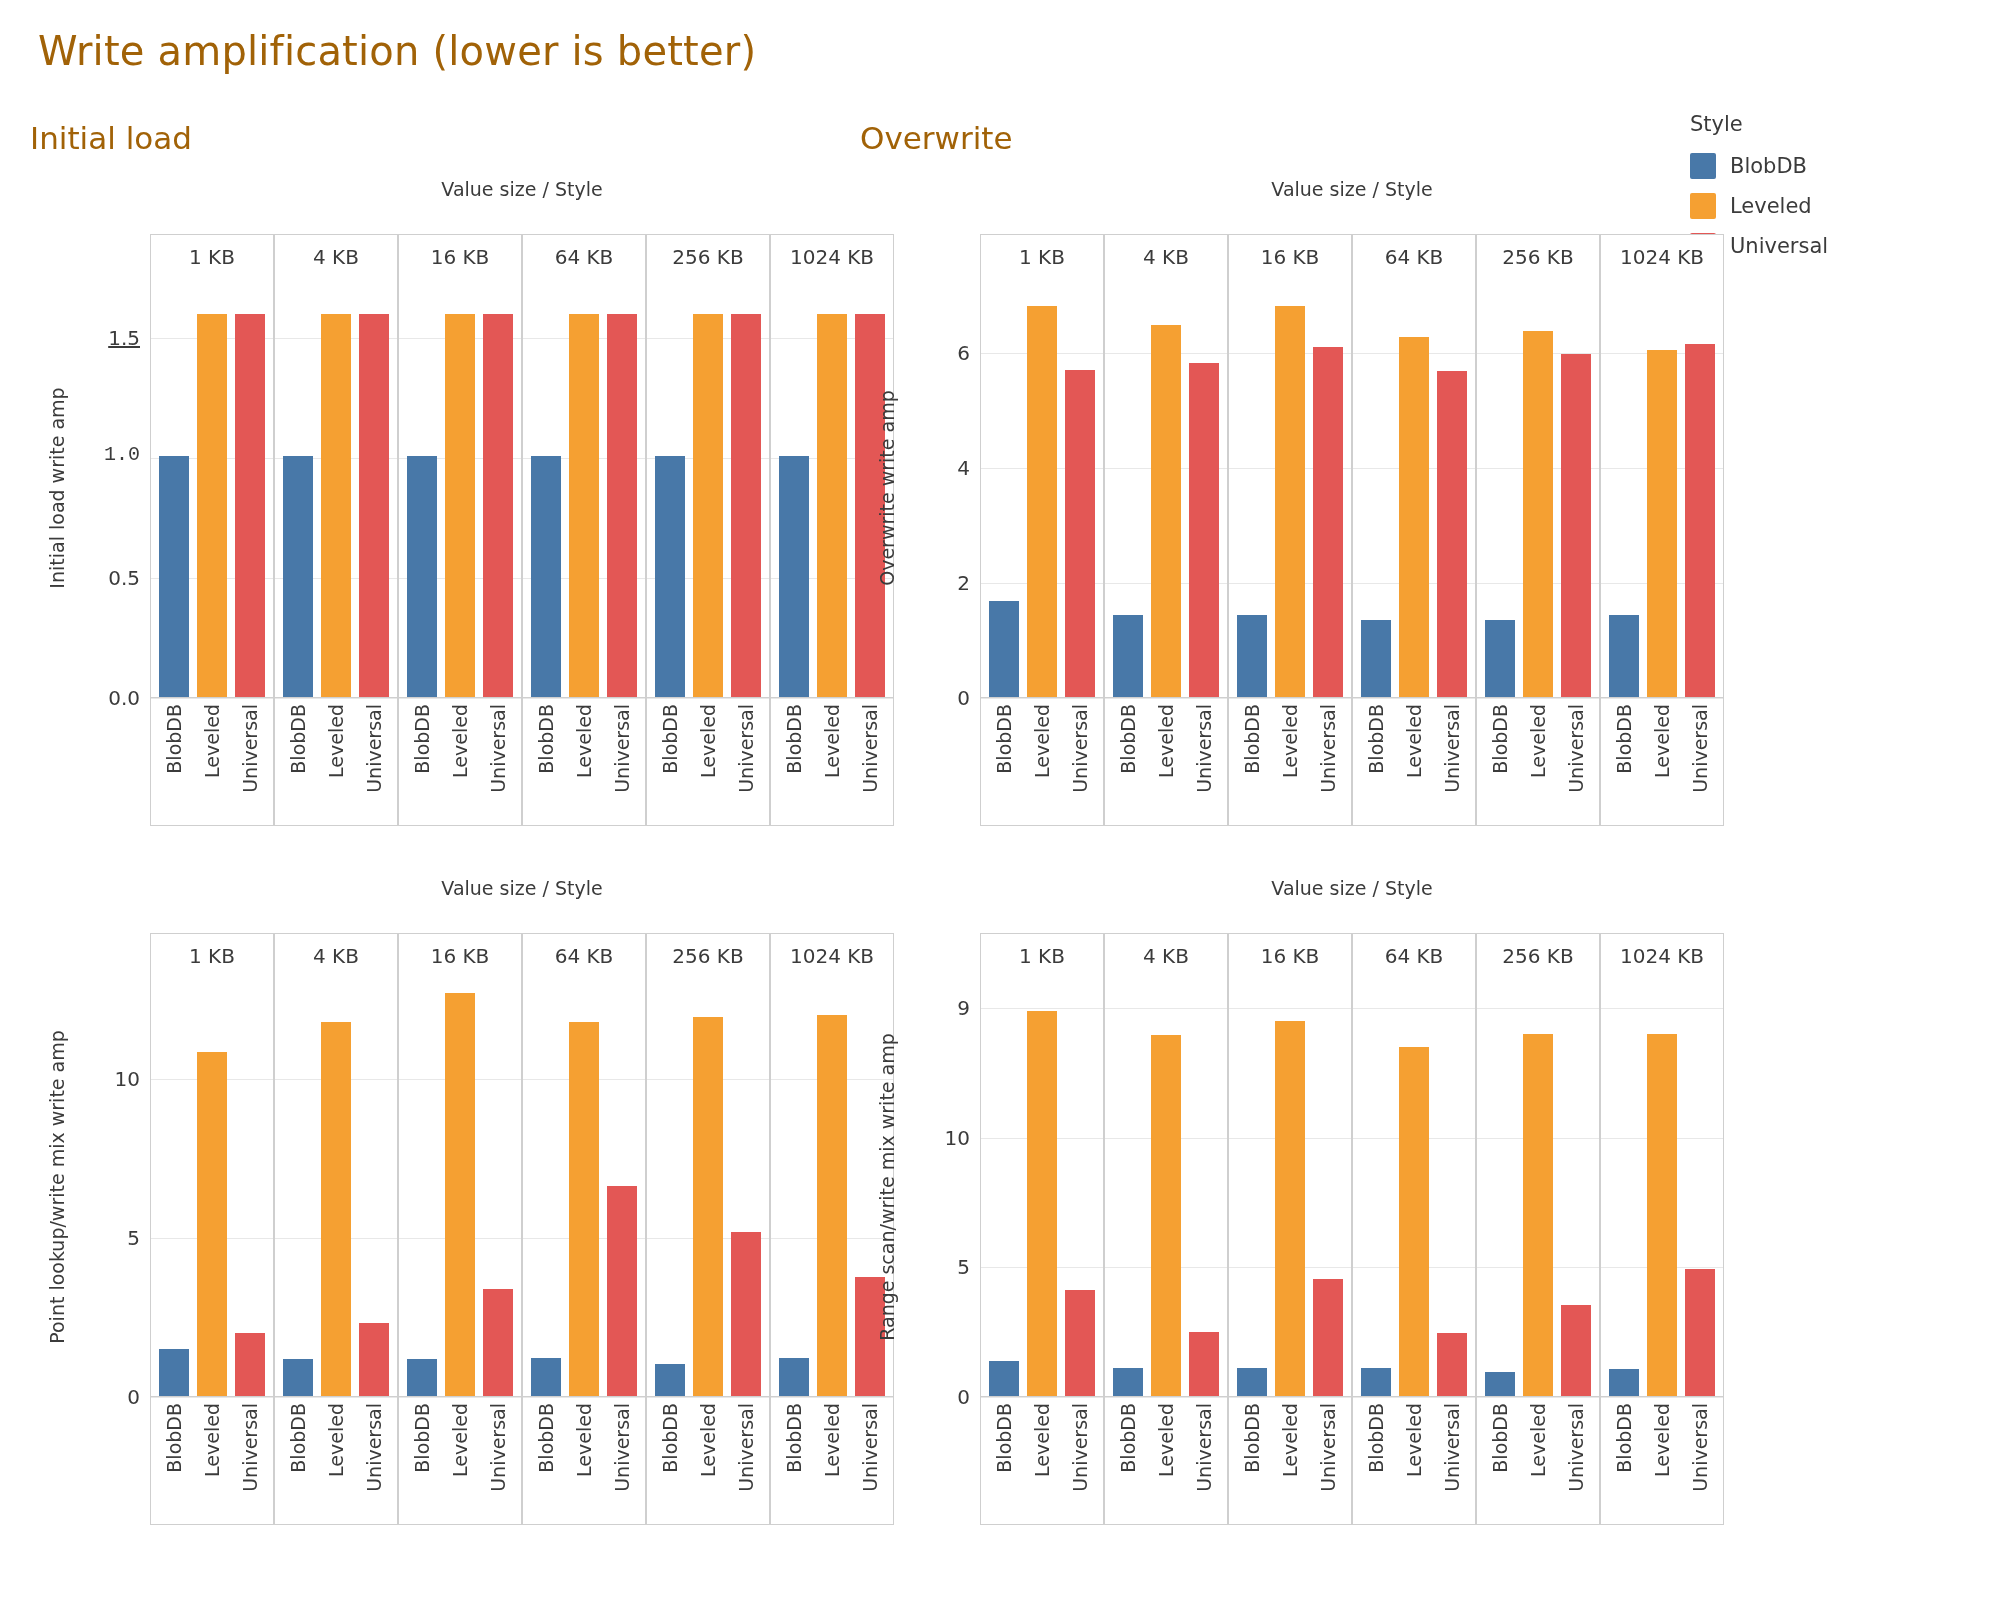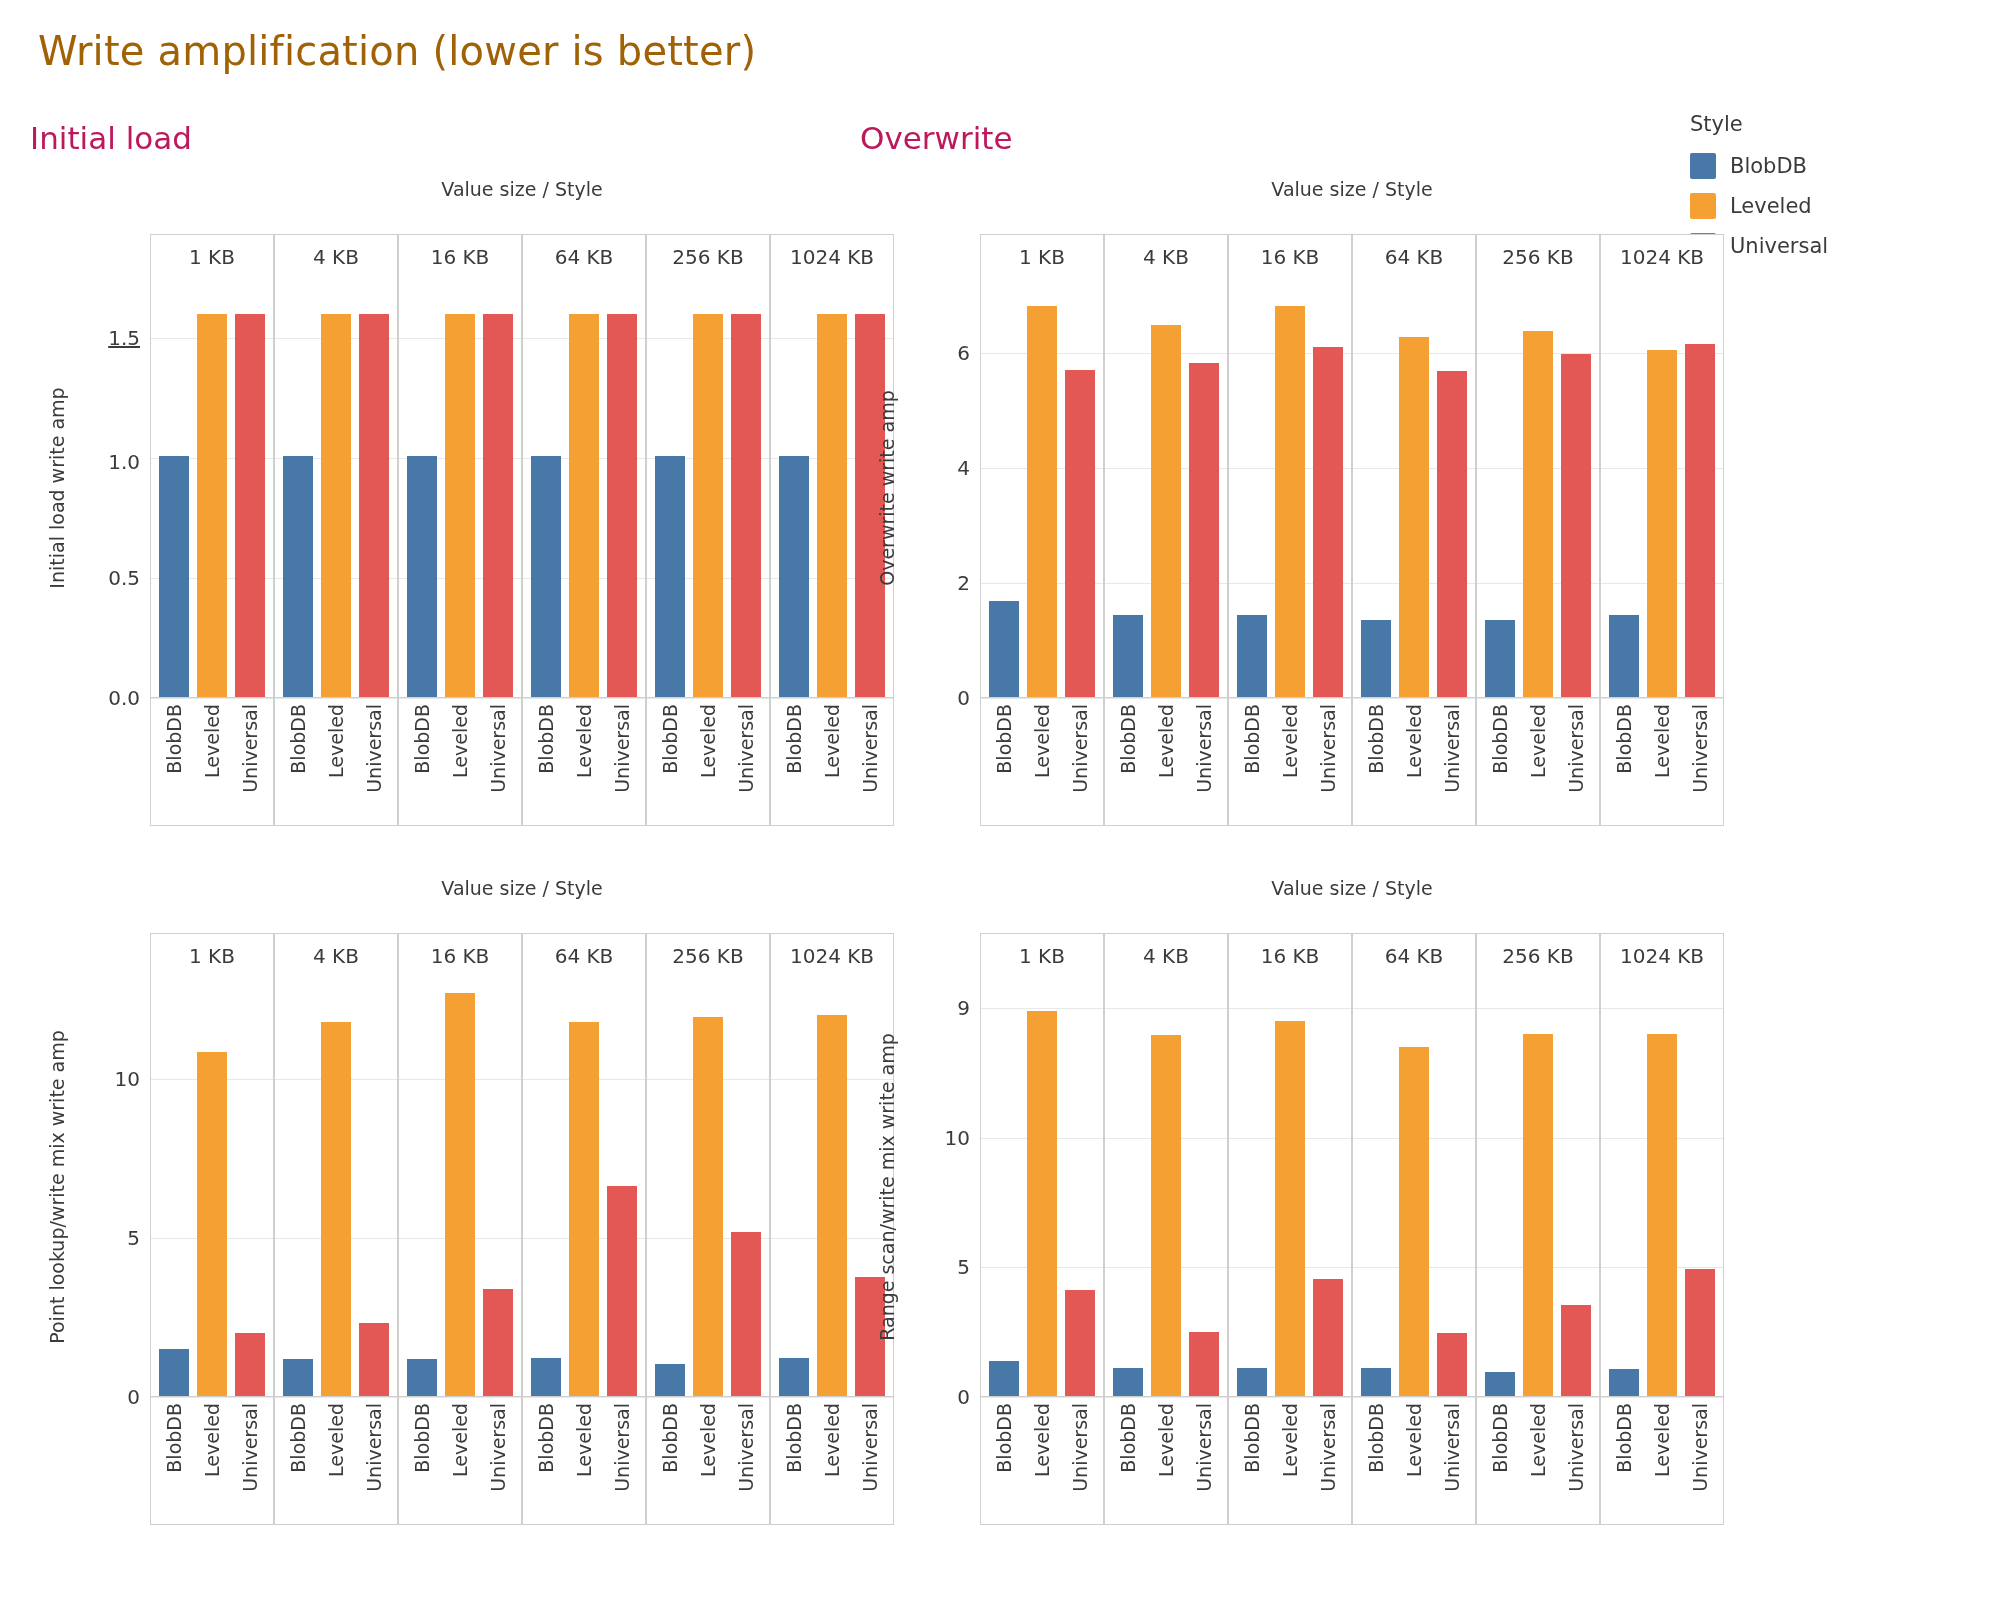--- a/index.html
+++ b/index.html
@@ -49,21 +49,21 @@
   .legend-label {
     font-size: 21px;
     color: #3b3b3b;
   }
 
   .panel {
     position: absolute;
   }
   .panel-title {
     font-size: 31px;
-    color: #be185d;
+    color: #a16207;
     font-weight: 400;
   }
   .facet-header-label {
     font-size: 19px;
     color: #3b3b3b;
     text-align: center;
     margin-top: 22px;
   }
 
   .plot-wrap {
@@ -189,21 +189,21 @@
 </div>
 
 <div class="panel" id="panel-0" style="left:30px; top:120px; width:840px;">
     <div class="panel-title">Initial load</div>
     <div class="plot-wrap" style="height: 642px;">
       <div class="facet-header-label" style="width: 744px; margin-left: 120px;">Value size  /  Style</div>
       <div class="y-axis-title" style="left: 16px; top: 520px; width: 420px; text-align: center;">Initial load write amp</div>
       <div class="y-axis" style="left: 60px; top: 100px; height: 420px;">
         <div class="y-tick" style="top: 420px;">0.0</div>
         <div class="y-tick" style="top: 300px;">0.5</div>
-        <div class="y-tick" style="top: 184px;">1.0</div>
+        <div class="y-tick" style="top: 176px; font-family: Liberation Mono, monospace;">1.0</div>
         <div class="y-tick" style="top: 60px; text-decoration: underline;">1.5</div>
       </div>
       <div class="facet-row" style="left: 120px; top: 56px;">
         <div class="facet" style="width: 124px;">
           <div class="facet-head">1 KB</div>
           <div class="facet-plot" style="height: 420px;">
             <div class="gridline" style="top: 420px;"></div>
             <div class="gridline" style="top: 300px;"></div>
             <div class="gridline" style="top: 180px;"></div>
             <div class="gridline" style="top: 60px;"></div>

